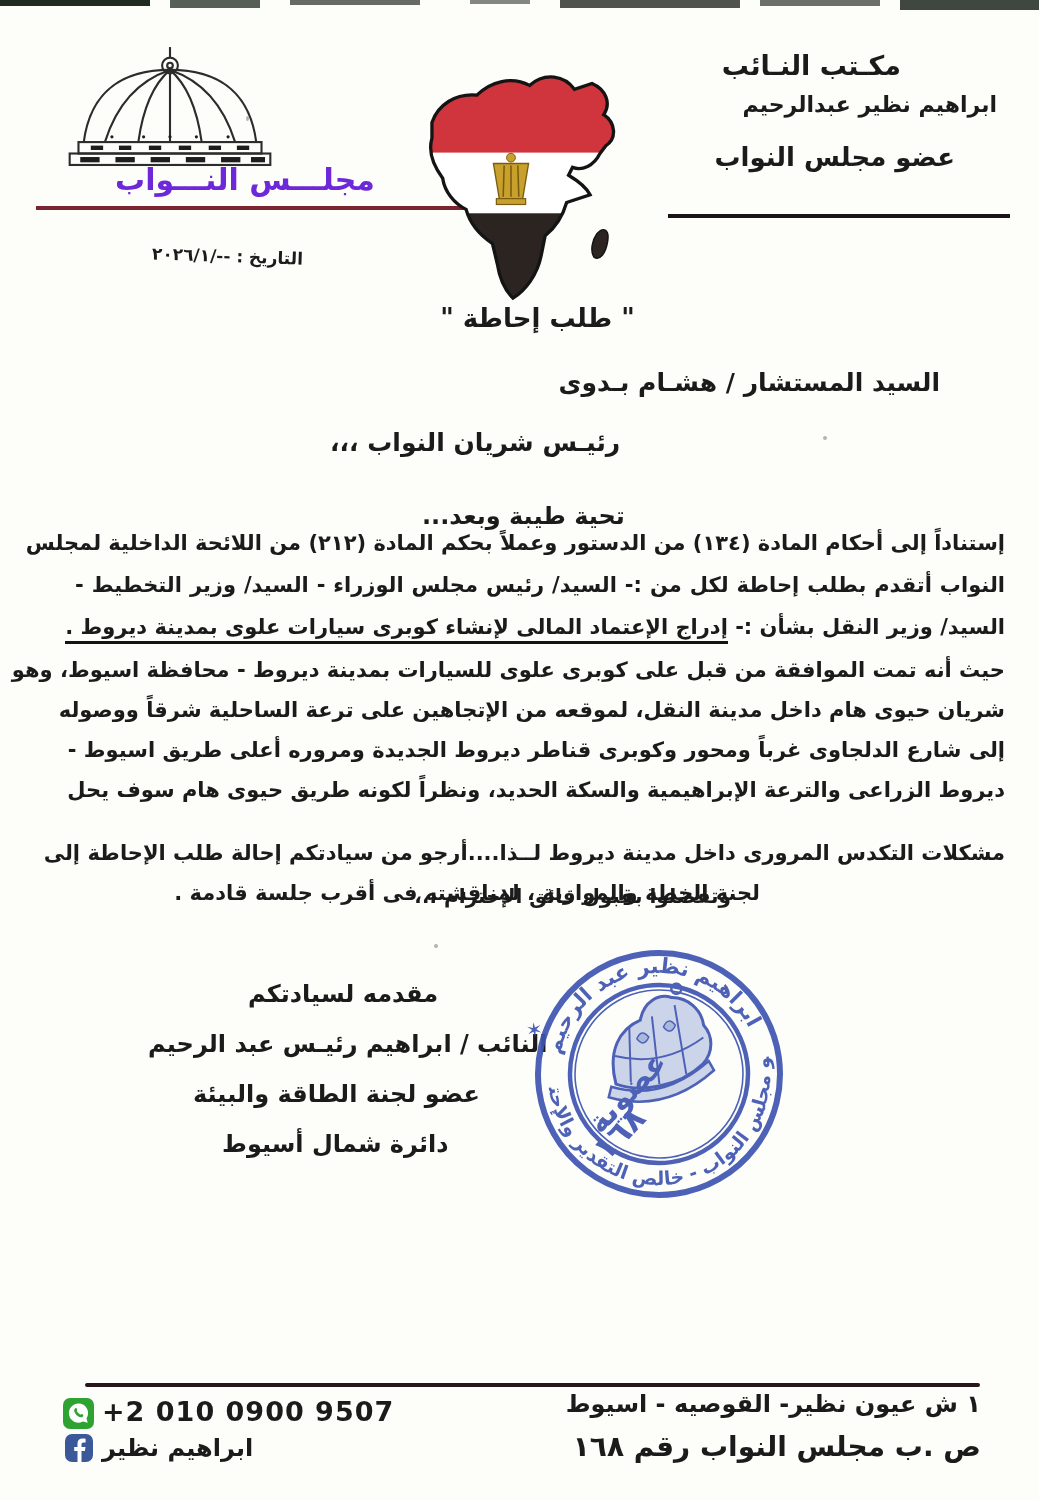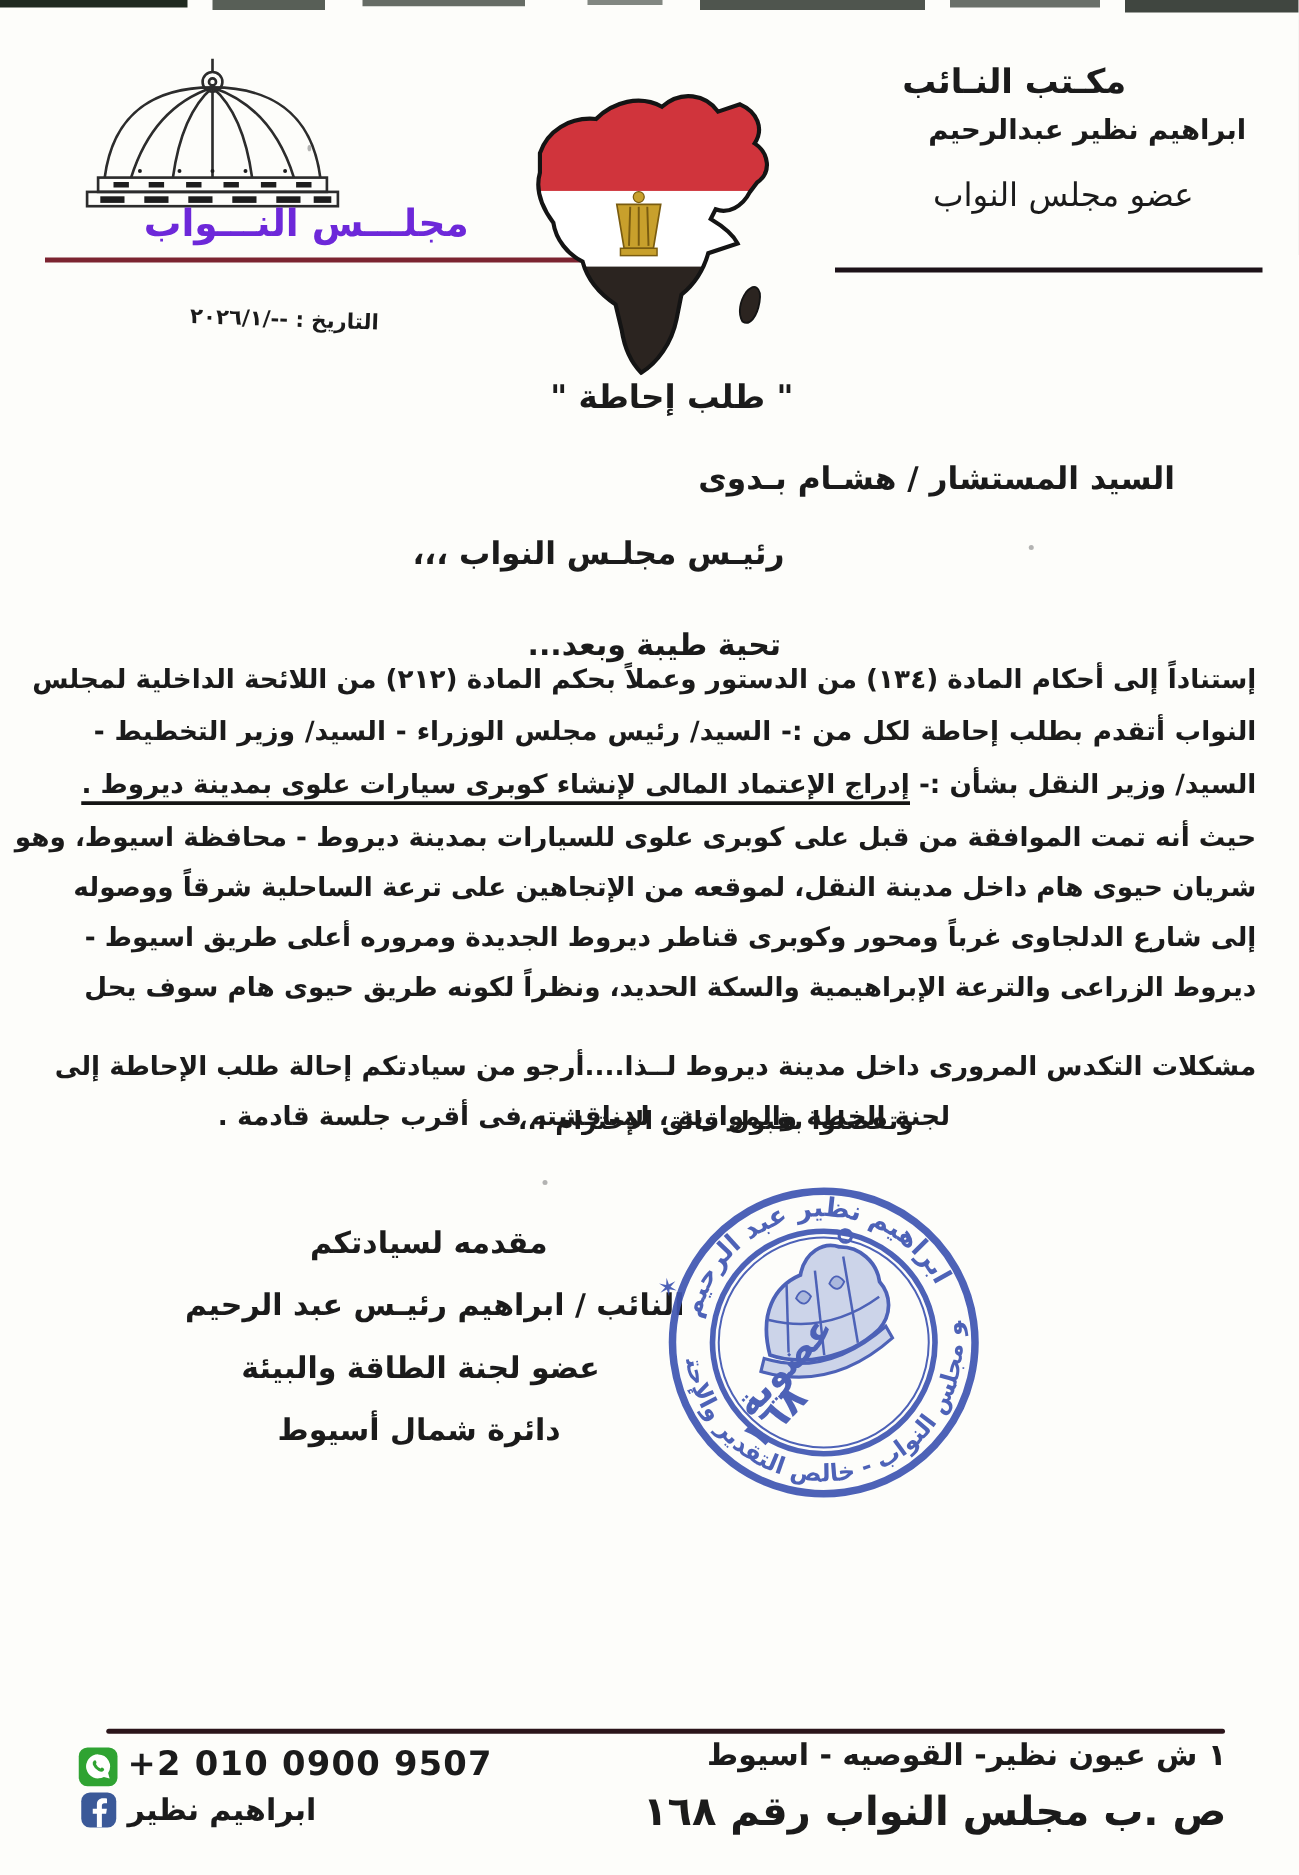--- a/index.html
+++ b/index.html
@@ -16,21 +16,21 @@
   }
   .abs{position:absolute;}
   .nowrap{white-space:nowrap;}
 
   
   .scanseg{position:absolute;top:0;}
 
   
   .hdr-office{top:50px;right:138px;font-size:27px;font-weight:700;}
   .hdr-name{top:92px;right:42px;font-size:22px;font-weight:700;}
-  .hdr-role{top:142px;right:84px;font-size:26px;font-weight:400;}
+  .hdr-role{top:142px;right:84px;font-size:26px;font-weight:700;}
   .hdr-rule{top:214px;left:668px;width:342px;height:4px;background:#1d1218;}
 
   .logo-caption{top:162px;left:60px;width:370px;text-align:center;
     font-size:30px;font-weight:700;letter-spacing:1px;color:#6d28d9;}
   .logo-rule{top:206px;left:36px;width:428px;height:4px;background:#7c2430;}
 
   .dateline{top:246px;left:150px;font-size:17px;font-weight:700;
     transform:rotate(2deg);white-space:nowrap;}
   .dateline .dval{direction:ltr;unicode-bidi:isolate;display:inline-block;margin-left:2px;}
 
@@ -61,21 +61,21 @@
 
   
   .stamp{top:928px;left:518px;width:282px;height:292px;transform:rotate(-8deg);opacity:.92;}
 
   
   .ft-rule{top:1383px;left:85px;width:895px;height:4px;background:#2b151a;border-radius:2px;}
   .ft-phone{top:1396px;left:102px;font-size:27px;font-weight:700;direction:ltr;
     font-family:"DejaVu Sans",sans-serif;letter-spacing:1px;}
   .ft-fb{top:1434px;left:102px;font-size:24px;font-weight:700;}
   .ft-addr1{top:1390px;right:58px;font-size:24px;font-weight:700;}
-  .ft-addr2{top:1430px;right:58px;font-size:32px;font-weight:700;}
+  .ft-addr2{top:1430px;right:58px;font-size:28px;font-weight:700;}
   .icon-box{position:absolute;width:31px;height:31px;border-radius:7px;}
 
   .speck{position:absolute;background:#777;border-radius:50%;opacity:.55;}
 </style>
 </head>
 <body>
 
 <div id="page">
 
   <div>
@@ -158,21 +158,21 @@
   <div class="abs hdr-rule"></div>
 
   <div class="abs dateline">
     <span>التاريخ :</span>
     <span class="dval">٢٠٢٦/١/--</span>
   </div>
 
   <div class="abs title">" طلب إحاطة "</div>
 
   <div class="abs addr1 nowrap">السيد المستشار / هشـام بـدوى</div>
-  <div class="abs addr2 nowrap">رئيـس مجلـس النواب ،،،</div>
+  <div class="abs addr2 nowrap">رئيـس شريان النواب ،،،</div>
   <div class="abs greet nowrap">تحية طيبة وبعد...</div>
 
   <div class="abs para" style="top:522px;">
     <div class="pline">إستناداً إلى أحكام المادة (١٣٤) من الدستور وعملاً بحكم المادة (٢١٢) من اللائحة الداخلية لمجلس</div>
     <div class="pline">النواب أتقدم بطلب إحاطة لكل من :- السيد/ رئيس مجلس الوزراء - السيد/ وزير التخطيط -</div>
     <div class="pline">
       <span>السيد/ وزير النقل بشأن :- </span>
       <span class="subj-u">إدراج الإعتماد المالى لإنشاء كوبرى سيارات علوى بمدينة ديروط .</span>
     </div>
   </div>

